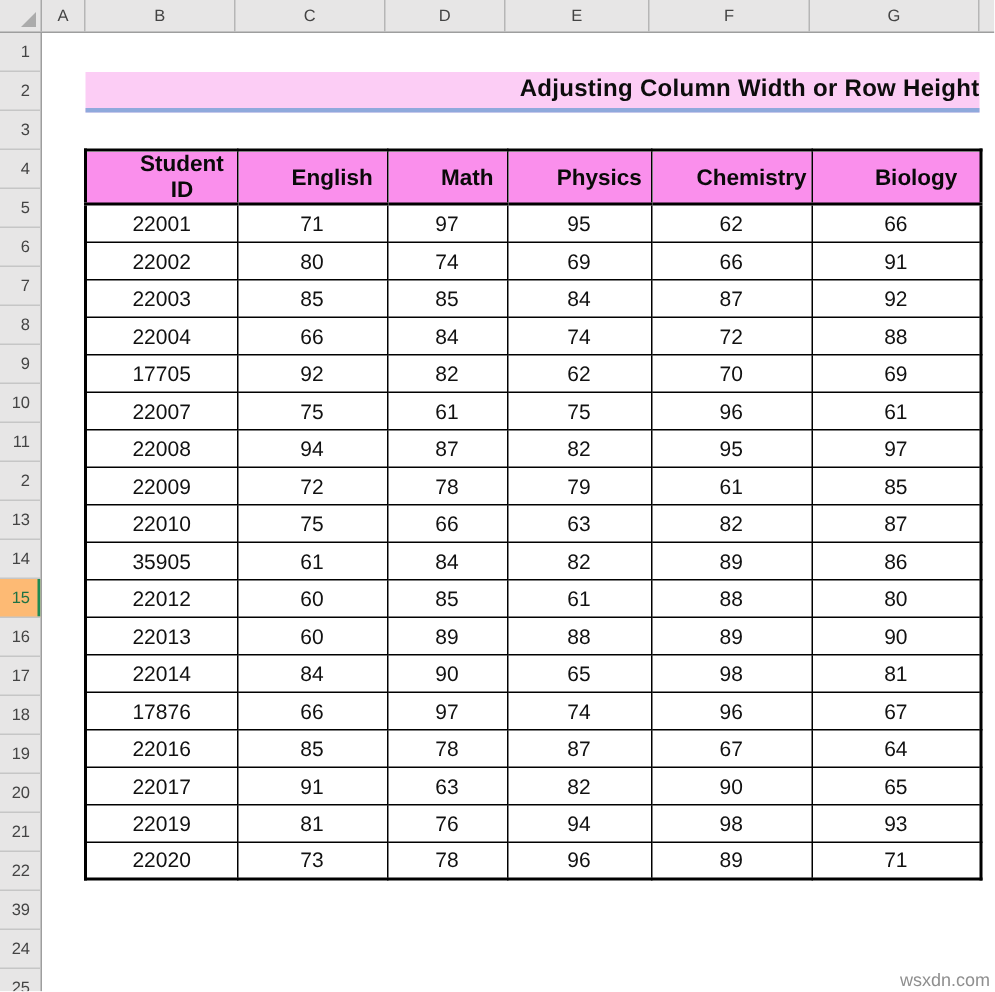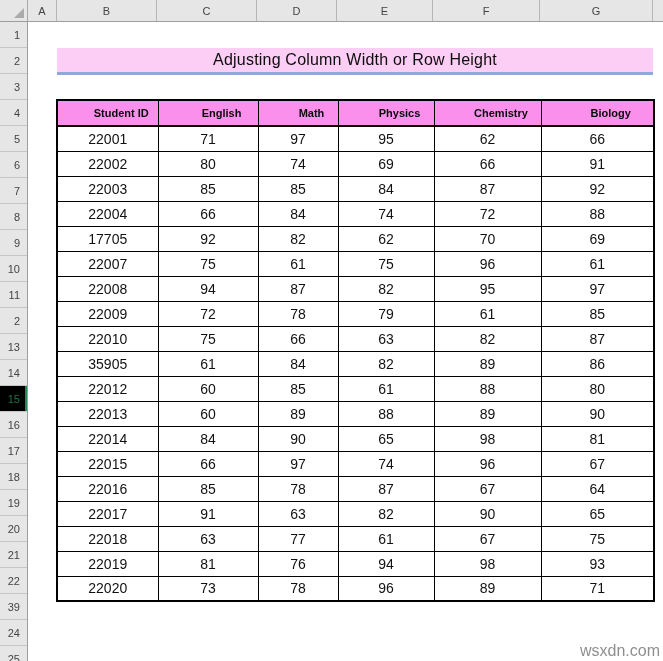--- a/index.html
+++ b/index.html
@@ -33,52 +33,52 @@
     position:absolute; top:22px; left:0; width:28px; height:639px;
     background:#e7e6e6; border-right:1px solid #9e9e9e;
     box-sizing:border-box; overflow:hidden;
   }
   .row-h {
     height:26px; box-sizing:border-box; border-bottom:1px solid #c6c6c6;
     display:flex; align-items:center; justify-content:flex-end;
     padding-right:7px; font-size:11px; color:#444444;
   }
   .row-h.selected {
-    background:#000000; color:#1f7244;
+    background:#fdba74; color:#1f7244;
     box-shadow: inset -2px 0 0 #1f8a53;
   }
   
   .title-cell {
     position:absolute; left:57px; top:48px; width:596px; height:27px;
     box-sizing:border-box; background:#fccdf5;
     border-bottom:3px solid #8fa9dc;
-    display:flex; align-items:center; justify-content:center;
-    font-size:16px; font-weight:normal; color:#0d0d0d;
+    display:flex; align-items:center; justify-content:flex-end;
+    font-size:16px; font-weight:bold; color:#0d0d0d;
     letter-spacing:0.2px;
   }
   
   table.sheet {
     position:absolute; left:56px; top:99px;
     border-collapse:collapse; table-layout:fixed;
     border:2px solid #000;
   }
   table.sheet th, table.sheet td {
     border:1px solid #000; height:25px; padding:0 2px;
     text-align:center; vertical-align:middle; overflow:hidden;
     box-sizing:border-box;
   }
   table.sheet thead th {
-    background:#fa8fec; font-weight:bold; font-size:11px; color:#0a0a0a;
+    background:#fa8fec; font-weight:bold; font-size:15px; color:#0a0a0a;
     border-bottom:2px solid #000; height:26px;padding-left:29px;
   }
   table.sheet td { font-size:14px; color:#111111; background:#ffffff; }
   
   .watermark {
     position:absolute; right:3px; bottom:1px;
-    font-size:16px; color:#8f8f8f;
+    font-size:12px; color:#8f8f8f;
   }
 </style>
 </head>
 <body>
 
 <div class="canvas">
 
   <div class="col-headers">
     <div class="corner">
       <div class="tri"></div>
@@ -245,21 +245,21 @@
         </tr>
         <tr>
           <td>22014</td>
           <td>84</td>
           <td>90</td>
           <td>65</td>
           <td>98</td>
           <td>81</td>
         </tr>
         <tr>
-          <td>22015</td>
+          <td>17876</td>
           <td>66</td>
           <td>97</td>
           <td>74</td>
           <td>96</td>
           <td>67</td>
         </tr>
         <tr>
           <td>22016</td>
           <td>85</td>
           <td>78</td>
@@ -267,28 +267,20 @@
           <td>67</td>
           <td>64</td>
         </tr>
         <tr>
           <td>22017</td>
           <td>91</td>
           <td>63</td>
           <td>82</td>
           <td>90</td>
           <td>65</td>
-        </tr>
-        <tr>
-          <td>22018</td>
-          <td>63</td>
-          <td>77</td>
-          <td>61</td>
-          <td>67</td>
-          <td>75</td>
         </tr>
         <tr>
           <td>22019</td>
           <td>81</td>
           <td>76</td>
           <td>94</td>
           <td>98</td>
           <td>93</td>
         </tr>
         <tr>

